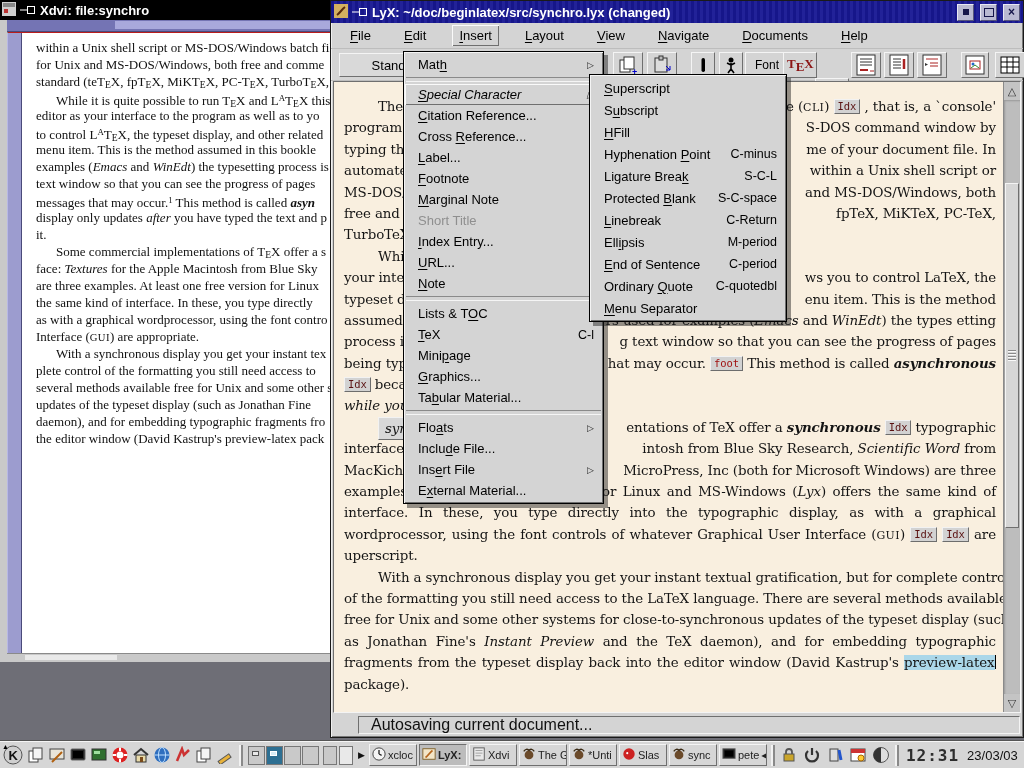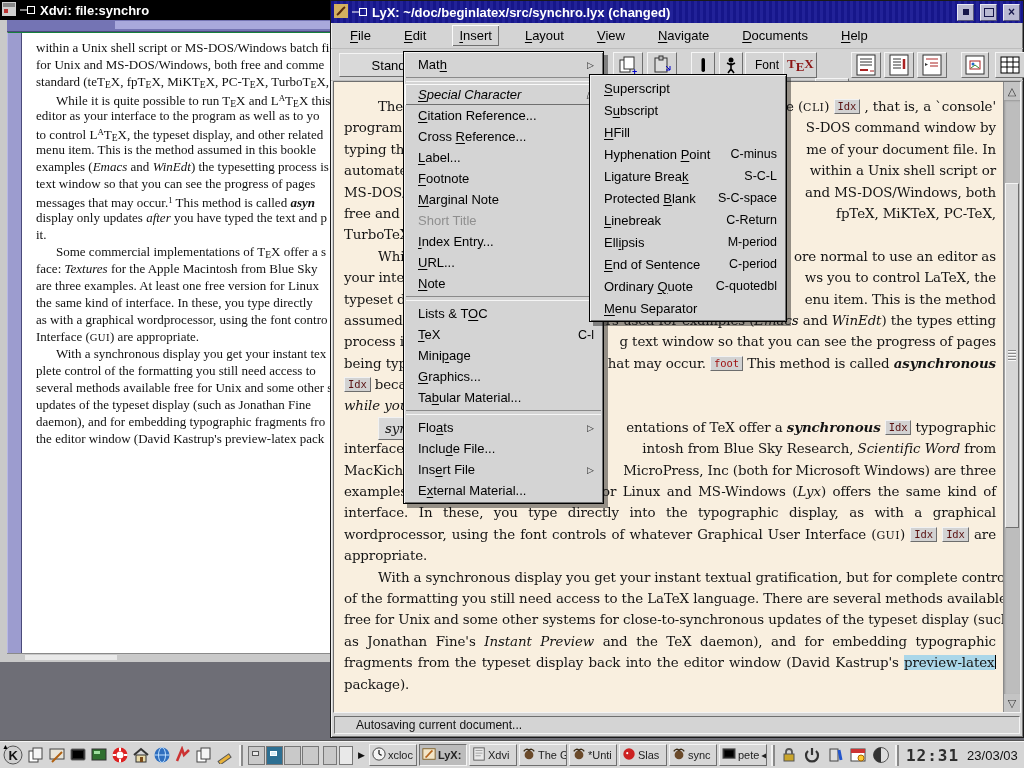--- a/index.html
+++ b/index.html
@@ -1,21 +1,21 @@
 <!DOCTYPE html>
 <html><head>
 <meta charset="utf-8">
 <style>
   * { margin:0; padding:0; box-sizing:border-box; }
   html,body { width:1024px; height:768px; overflow:hidden; background:#70707a;
               font-family:"Liberation Sans", sans-serif; }
   .desktop { position:relative; width:1024px; height:768px; background:#6e6e76; }
 
   
-  .xdvi { position:absolute; left:0; top:0; width:338px; height:662px; background:#15803d; }
+  .xdvi { position:absolute; left:0; top:0; width:338px; height:662px; background:#b91c1c; }
   .xdvi-title { height:20px; background:#000; color:#fff; display:flex; align-items:center;
                 font-weight:bold; font-size:13px; padding-left:2px; gap:4px; }
   .xdvi-rest { position:absolute; left:0; top:20px; right:0; bottom:0;
                border-left:7px solid #c9c9c9; box-shadow: inset 1px 0 0 #8a8a8a; }
   .xdvi-hscroll { height:12px; background:#7474b4; border-bottom:1px solid #4a4a7a; position:relative; }
   .xdvi-hscroll .thumb { position:absolute; left:108px; right:0; top:1px; bottom:2px; background:#a8a8dc; }
   .xdvi-body { position:absolute; left:0; top:13px; right:0; bottom:9px; display:flex; }
   .xdvi-vscroll { width:15px; background:#9c9ccf; border-right:1px solid #4a4a7a;
                   box-shadow: inset 1px 0 0 #b8b8e4; }
   .xdvi-page { flex:1; background:#fff; overflow:hidden; position:relative;
@@ -85,22 +85,22 @@
   .lyx-vscroll { position:absolute; right:0; top:0; bottom:0; width:17px; background:#c4c4c4;
                  border-left:1px solid #8a8a8a; display:flex; flex-direction:column; z-index:10; }
   .sb-arrow { height:18px; text-align:center; font-size:11px; color:#333; line-height:18px; }
   .sb-track { flex:1; position:relative; background:#bdbdbd; box-shadow: inset 1px 1px 2px #999; }
   .sb-thumb { position:absolute; left:1px; right:1px; top:14%; height:58%; background:#d6d6d6;
               border:1px solid; border-color:#f4f4f4 #6f6f6f #6f6f6f #f4f4f4; }
   .grip { position:absolute; left:2px; right:2px; top:50%; height:12px; margin-top:-6px;
           background:repeating-linear-gradient(#d6d6d6 0 1px,#8a8a8a 1px 2px,#fafafa 2px 3px); }
 
   .lyx-status { position:absolute; left:2px; bottom:2px; right:2px; height:20px; padding:1px; }
-  .lyx-status .field { height:18px; line-height:16px; font-size:12px; padding-left:21px;
-                       border:1px solid; border-color:#6f6f6f #f4f4f4 #f4f4f4 #6f6f6f; color:#111; }
+  .lyx-status .field { height:18px; line-height:16px; font-size:16px; padding-left:12px;
+                       border:1px solid; border-color:#6f6f6f #f4f4f4 #f4f4f4 #6f6f6f; color:#111;margin-left:24px; }
 
   
   .menu { position:absolute; background:#d4d4d4; border:1px solid #000;
           box-shadow: inset 1px 1px 0 #f4f4f4, inset -1px -1px 0 #6f6f6f,
                       4px 4px 0 rgba(25,25,25,0.45); z-index:50; font-size:13px; padding:2px 1px; }
   #insert-menu { left:72px; top:50px; width:201px; }
   #sc-menu { left:258px; top:73px; width:198px; }
   .mitem { height:21px; line-height:20px; display:flex; align-items:center; padding:0 8px 0 13px;
            color:#000; position:relative; }
   #sc-menu .mitem { height:22px; line-height:21px; }
@@ -342,21 +342,20 @@
           <div class="dl frag">
             <span class="lf"><span>free and</span></span>
             <span class="rf"><span>fpTeX, MiKTeX, PC-TeX,</span></span>
           </div>
           <div class="dl frag">
             <span class="lf"><span>TurboTeX</span></span>
             <span class="rf"></span>
           </div>
           <div class="dl frag">
             <span class="lf"><span class="ind"></span><span>While</span></span>
-            <span class="rf"><span>ore normal to use an editor as</span></span>
           </div>
           <div class="dl frag">
             <span class="lf"><span>your interf</span></span>
             <span class="rf"><span>ws you to control LaTeX, the</span></span>
           </div>
           <div class="dl frag">
             <span class="lf"><span>typeset dis</span></span>
             <span class="rf"><span>enu item. This is the method</span></span>
           </div>
           <div class="dl frag">
@@ -386,21 +385,21 @@
             <span class="lf"><span>interface:</span></span>
             <span class="rf"><span>intosh from Blue Sky Research, </span><span class="it">Scientific Word</span><span> from</span></span>
           </div>
           <div class="dl frag">
             <span class="lf"><span>MacKicha</span></span>
             <span class="rf"><span>MicroPress, Inc (both for Microsoft Windows) are three</span></span>
           </div>
           <div class="dl full j"><span>examples. At least one free version for Linux and MS-Windows (</span><span class="it">Lyx</span><span>) offers the same kind of</span></div>
           <div class="dl full j"><span>interface. In these, you type directly into the typographic display, as with a graphical</span></div>
           <div class="dl full j"><span>wordprocessor, using the font controls of whatever Graphical User Interface (</span><span class="sc">GUI</span><span>) </span><span class="inset idx">Idx</span><span> </span><span class="inset idx">Idx</span><span> are</span></div>
-          <div class="dl full"><span>appropriate.</span></div>
+          <div class="dl full"><span>uperscript.</span></div>
           <div class="dl full j"><span class="ind"></span><span>With a synchronous display you get your instant textual gratification, but for complete control</span></div>
           <div class="dl full j"><span>of the formatting you still need access to the LaTeX language. There are several methods available</span></div>
           <div class="dl full j"><span>free for Unix and some other systems for close-to-synchronous updates of the typeset display (such</span></div>
           <div class="dl full j"><span>as Jonathan Fine's </span><span class="it">Instant Preview</span><span> and the TeX daemon), and for embedding typographic</span></div>
           <div class="dl full j"><span>fragments from the typeset display back into the editor window (David Kastrup's </span><span><span class="sel">preview-latex</span><span class="caret"></span></span></div>
           <div class="dl full"><span>package).</span></div>
         </div>
       <div class="lyx-vscroll">
         <div class="sb-arrow">△</div>
         <div class="sb-track">

